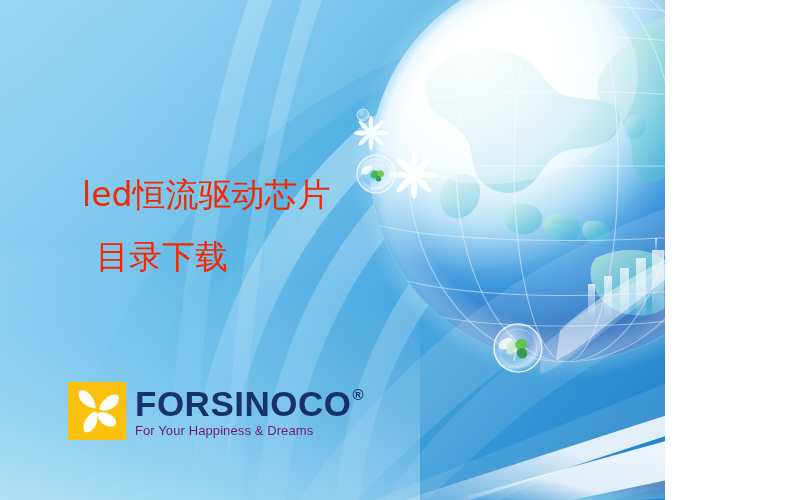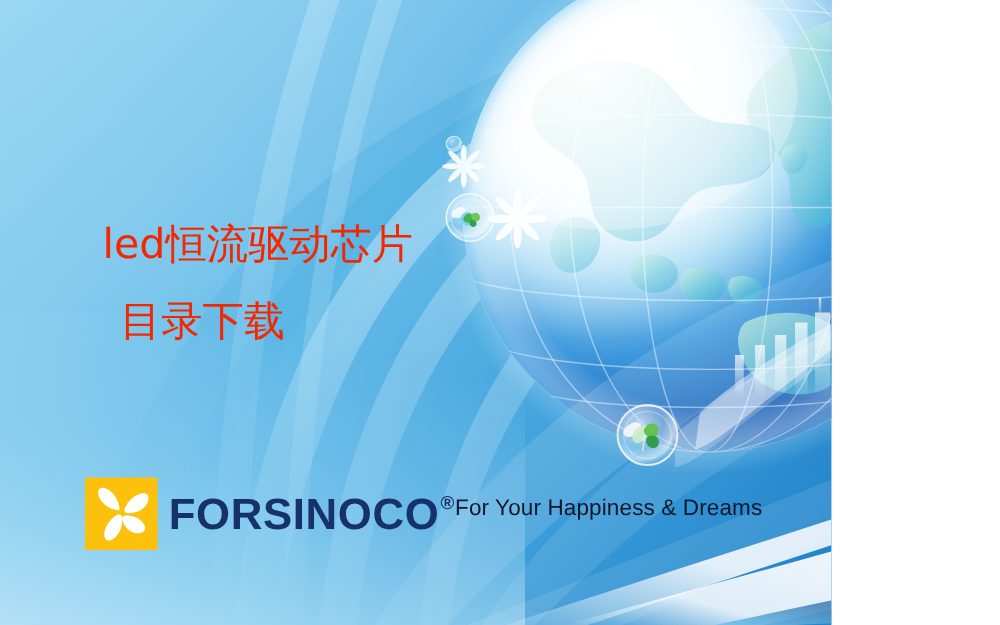--- a/index.html
+++ b/index.html
@@ -42,20 +42,21 @@
   #logo-mark{
     width:58px;height:58px;
     background:#FBC10D;
     position:relative;
     flex:0 0 auto;
   }
   #logo-mark svg{position:absolute;left:0;top:0;width:58px;height:58px;}
   #logo-text{
     margin-left:9px;
     display:flex;
+    flex-direction:column;
     justify-content:center;
     line-height:1;
   }
   #logo-word{
     font-family:"Liberation Sans","DejaVu Sans",sans-serif;
     font-weight:bold;
     font-size:35px;
     color:#17326B;
     letter-spacing:0.5px;
     white-space:nowrap;
@@ -63,22 +64,22 @@
     align-items:flex-start;
   }
   #logo-word .reg{
     font-size:15px;
     margin-top:1px;
     margin-left:1px;
     font-weight:bold;
   }
   #logo-tag{
     font-family:"Liberation Sans","DejaVu Sans",sans-serif;
-    font-size:18px;
-    color:#0f172a;
+    font-size:13px;
+    color:#701a75;
     margin-top:3px;
     white-space:nowrap;
     letter-spacing:0.1px;
   }
 </style>
 </head>
 <body>
 
 <div id="banner">
 

